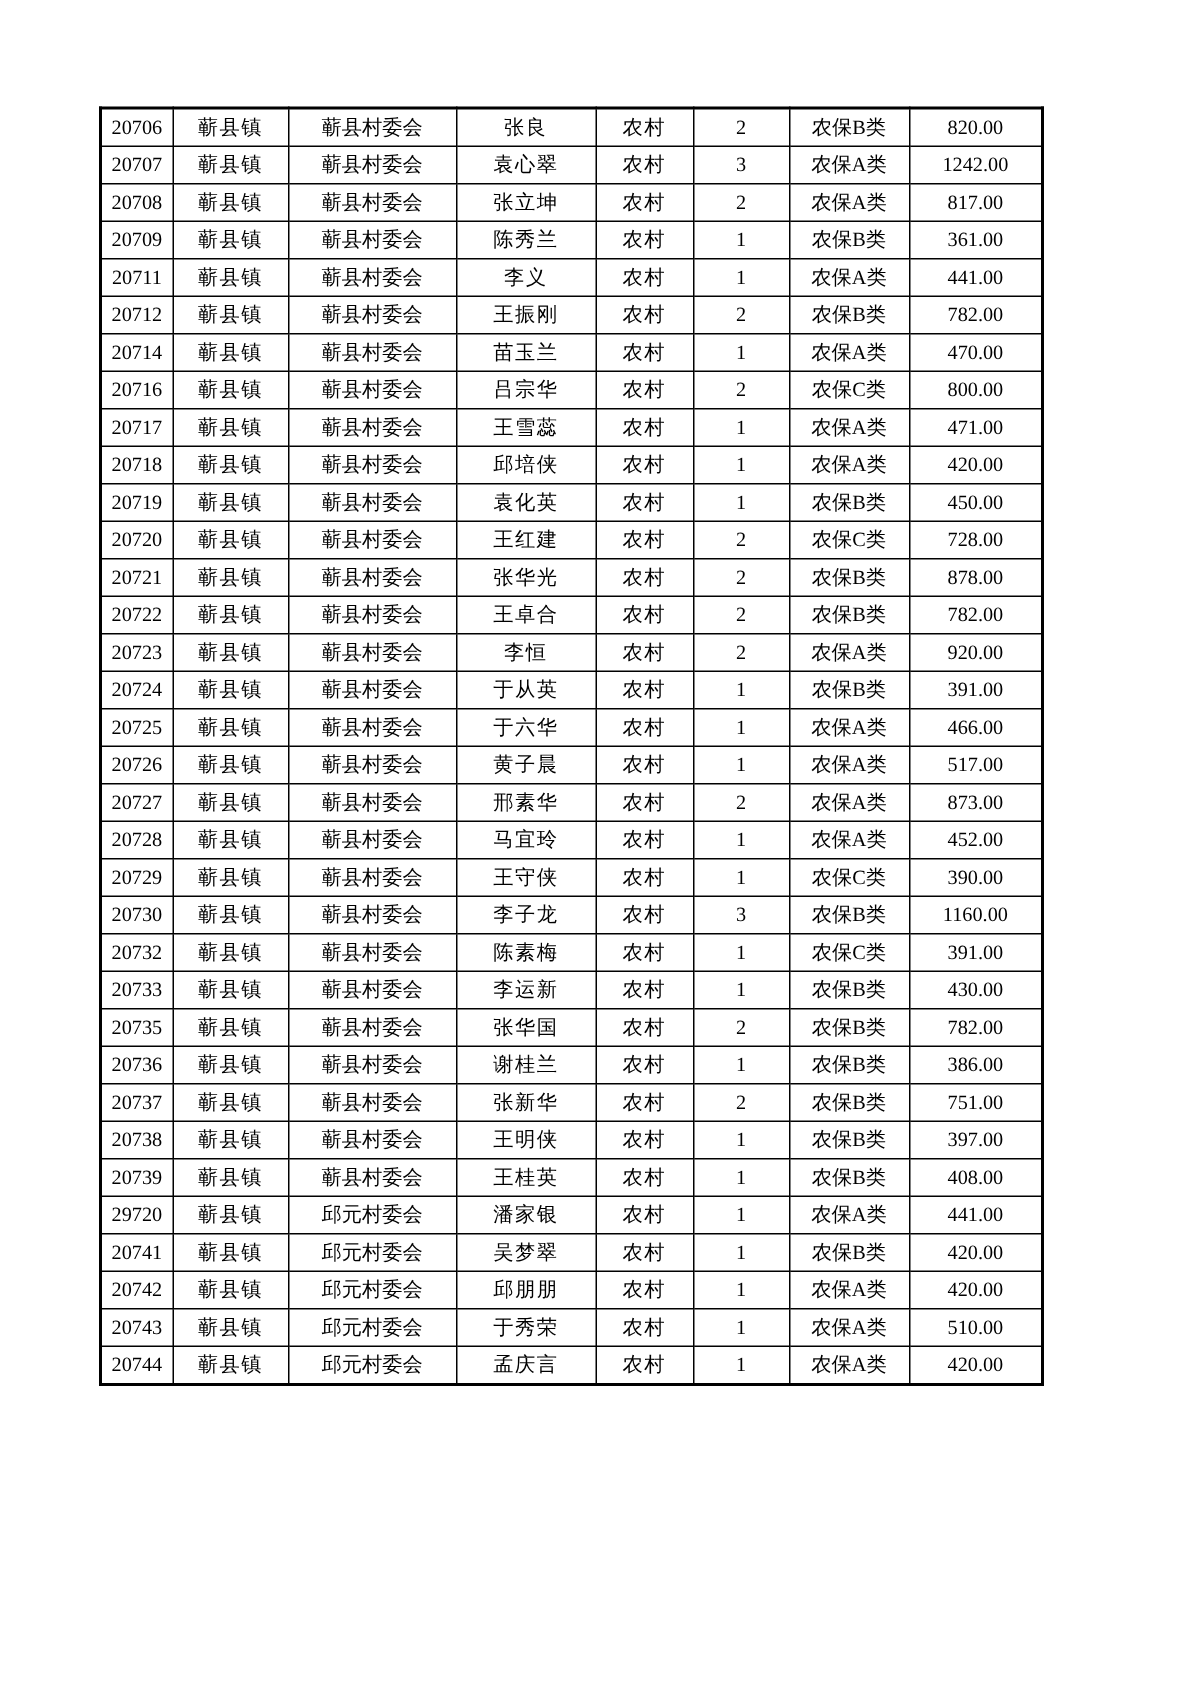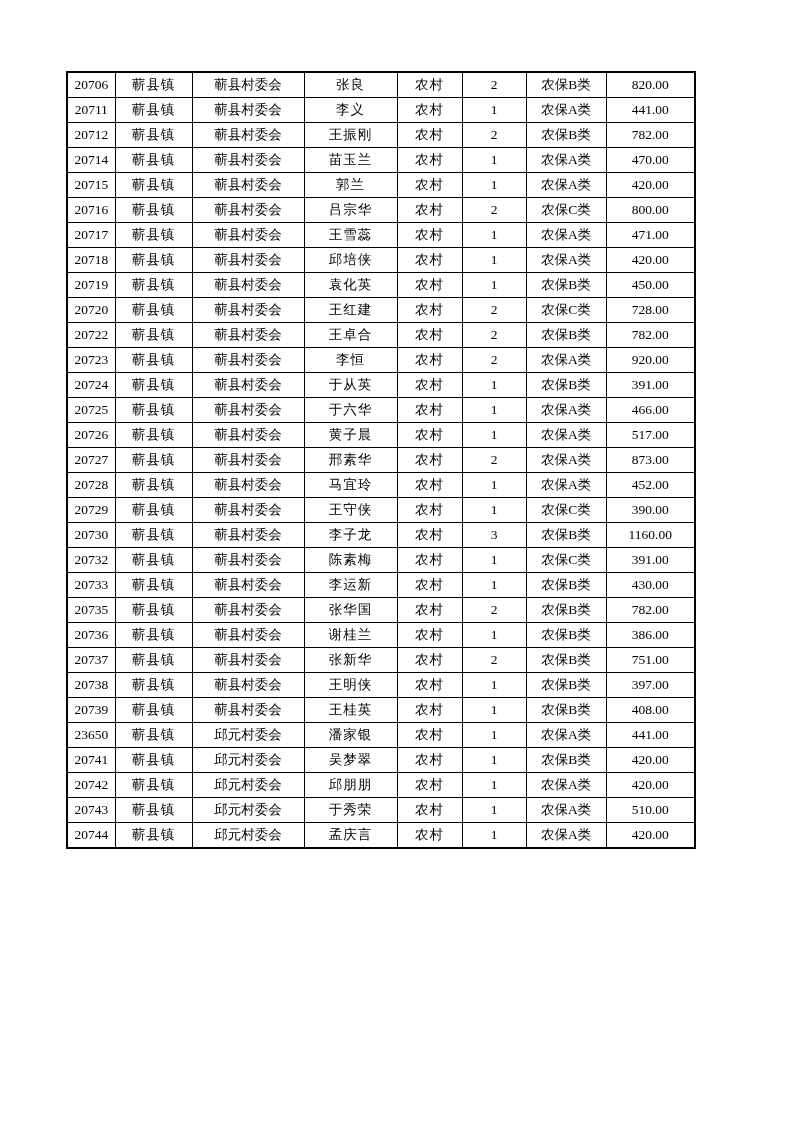--- a/index.html
+++ b/index.html
@@ -64,20 +64,50 @@
           <td class="col-serial-number">20706</td>
           <td class="col-town">蕲县镇</td>
           <td class="col-village-committee">蕲县村委会</td>
           <td class="col-person-name">张良</td>
           <td class="col-residence-type">农村</td>
           <td class="col-person-count">2</td>
           <td class="col-insurance-type">农保B类</td>
           <td class="col-amount">820.00</td>
         </tr>
         <tr>
+          <td class="col-serial-number">20707</td>
+          <td class="col-town">蕲县镇</td>
+          <td class="col-village-committee">蕲县村委会</td>
+          <td class="col-person-name">袁心翠</td>
+          <td class="col-residence-type">农村</td>
+          <td class="col-person-count">3</td>
+          <td class="col-insurance-type">农保A类</td>
+          <td class="col-amount">1242.00</td>
+        </tr>
+        <tr>
+          <td class="col-serial-number">20708</td>
+          <td class="col-town">蕲县镇</td>
+          <td class="col-village-committee">蕲县村委会</td>
+          <td class="col-person-name">张立坤</td>
+          <td class="col-residence-type">农村</td>
+          <td class="col-person-count">2</td>
+          <td class="col-insurance-type">农保A类</td>
+          <td class="col-amount">817.00</td>
+        </tr>
+        <tr>
+          <td class="col-serial-number">20709</td>
+          <td class="col-town">蕲县镇</td>
+          <td class="col-village-committee">蕲县村委会</td>
+          <td class="col-person-name">陈秀兰</td>
+          <td class="col-residence-type">农村</td>
+          <td class="col-person-count">1</td>
+          <td class="col-insurance-type">农保B类</td>
+          <td class="col-amount">361.00</td>
+        </tr>
+        <tr>
           <td class="col-serial-number">20711</td>
           <td class="col-town">蕲县镇</td>
           <td class="col-village-committee">蕲县村委会</td>
           <td class="col-person-name">李义</td>
           <td class="col-residence-type">农村</td>
           <td class="col-person-count">1</td>
           <td class="col-insurance-type">农保A类</td>
           <td class="col-amount">441.00</td>
         </tr>
         <tr>
@@ -92,30 +122,20 @@
         </tr>
         <tr>
           <td class="col-serial-number">20714</td>
           <td class="col-town">蕲县镇</td>
           <td class="col-village-committee">蕲县村委会</td>
           <td class="col-person-name">苗玉兰</td>
           <td class="col-residence-type">农村</td>
           <td class="col-person-count">1</td>
           <td class="col-insurance-type">农保A类</td>
           <td class="col-amount">470.00</td>
-        </tr>
-        <tr>
-          <td class="col-serial-number">20715</td>
-          <td class="col-town">蕲县镇</td>
-          <td class="col-village-committee">蕲县村委会</td>
-          <td class="col-person-name">郭兰</td>
-          <td class="col-residence-type">农村</td>
-          <td class="col-person-count">1</td>
-          <td class="col-insurance-type">农保A类</td>
-          <td class="col-amount">420.00</td>
         </tr>
         <tr>
           <td class="col-serial-number">20716</td>
           <td class="col-town">蕲县镇</td>
           <td class="col-village-committee">蕲县村委会</td>
           <td class="col-person-name">吕宗华</td>
           <td class="col-residence-type">农村</td>
           <td class="col-person-count">2</td>
           <td class="col-insurance-type">农保C类</td>
           <td class="col-amount">800.00</td>
@@ -154,20 +174,30 @@
           <td class="col-serial-number">20720</td>
           <td class="col-town">蕲县镇</td>
           <td class="col-village-committee">蕲县村委会</td>
           <td class="col-person-name">王红建</td>
           <td class="col-residence-type">农村</td>
           <td class="col-person-count">2</td>
           <td class="col-insurance-type">农保C类</td>
           <td class="col-amount">728.00</td>
         </tr>
         <tr>
+          <td class="col-serial-number">20721</td>
+          <td class="col-town">蕲县镇</td>
+          <td class="col-village-committee">蕲县村委会</td>
+          <td class="col-person-name">张华光</td>
+          <td class="col-residence-type">农村</td>
+          <td class="col-person-count">2</td>
+          <td class="col-insurance-type">农保B类</td>
+          <td class="col-amount">878.00</td>
+        </tr>
+        <tr>
           <td class="col-serial-number">20722</td>
           <td class="col-town">蕲县镇</td>
           <td class="col-village-committee">蕲县村委会</td>
           <td class="col-person-name">王卓合</td>
           <td class="col-residence-type">农村</td>
           <td class="col-person-count">2</td>
           <td class="col-insurance-type">农保B类</td>
           <td class="col-amount">782.00</td>
         </tr>
         <tr>
@@ -314,21 +344,21 @@
           <td class="col-serial-number">20739</td>
           <td class="col-town">蕲县镇</td>
           <td class="col-village-committee">蕲县村委会</td>
           <td class="col-person-name">王桂英</td>
           <td class="col-residence-type">农村</td>
           <td class="col-person-count">1</td>
           <td class="col-insurance-type">农保B类</td>
           <td class="col-amount">408.00</td>
         </tr>
         <tr>
-          <td class="col-serial-number">23650</td>
+          <td class="col-serial-number">29720</td>
           <td class="col-town">蕲县镇</td>
           <td class="col-village-committee">邱元村委会</td>
           <td class="col-person-name">潘家银</td>
           <td class="col-residence-type">农村</td>
           <td class="col-person-count">1</td>
           <td class="col-insurance-type">农保A类</td>
           <td class="col-amount">441.00</td>
         </tr>
         <tr>
           <td class="col-serial-number">20741</td>

